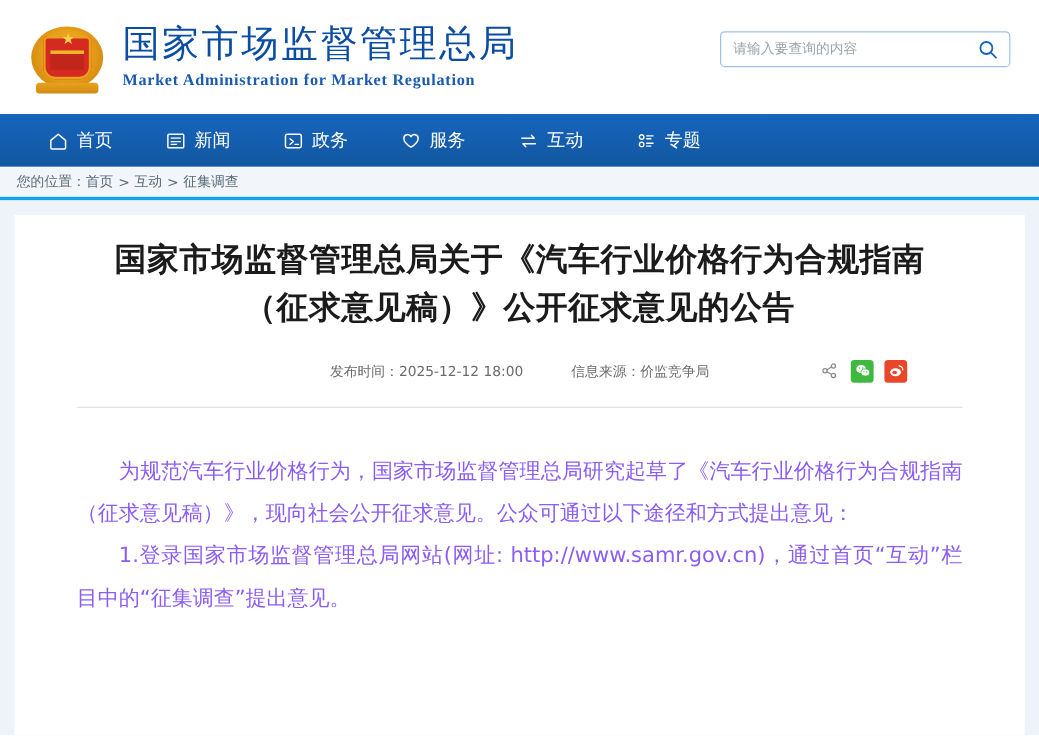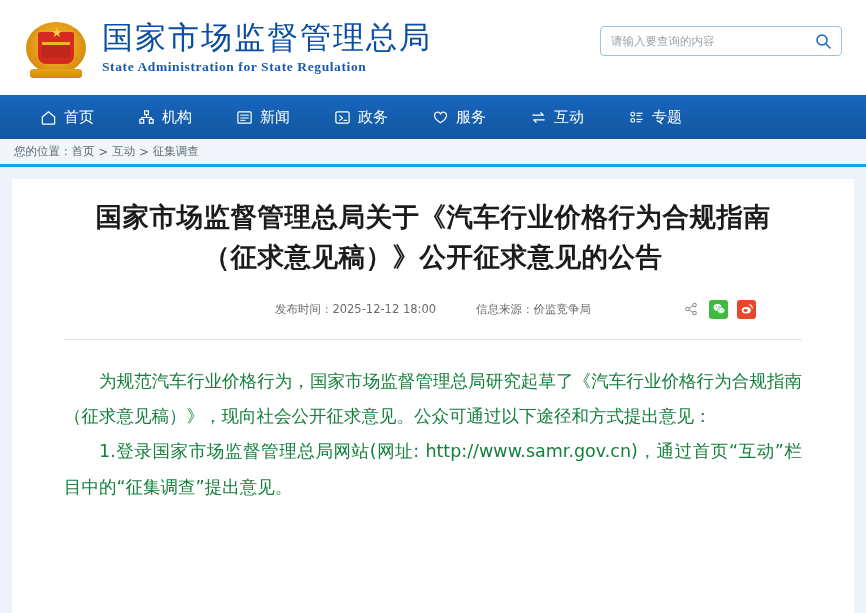--- a/index.html
+++ b/index.html
@@ -199,74 +199,63 @@
   }
   .share-ico.plain { background: transparent; }
   .share-ico.wechat { background: #3fb93f; }
   .share-ico.weibo { background: #e8472b; }
   .share-ico svg { display: block; }
   .divider {
     margin-top: 22px;
     border-top: 1px solid #e2e2e2;
   }
   .body-text {
-    margin-top: 24px;
+    margin-top: 36px;
     font-family: "DejaVu Sans", "Liberation Sans", sans-serif;
     font-size: 17.5px;
-    color: #15803d;
+    color: #8b5cf6;
     line-height: 2.02;
     text-align: justify;
   }
   .body-text p { margin: 0; text-indent: 2em; }
 </style>
 </head>
 <body>
 
 <div class="header">
   <div class="emblem">
     <div class="ring"></div>
     <div class="inner"></div>
     <div class="gate"></div>
     <div class="star">★</div>
     <div class="base"></div>
   </div>
   <div class="brand">
     <div class="brand-cn">国家市场监督管理总局</div>
-    <div class="brand-en">State Administration for State Regulation</div>
+    <div class="brand-en">Market Administration for Market Regulation</div>
   </div>
   <div class="search-box">
     <input type="text" placeholder="请输入要查询的内容" style="">
     <div class="search-btn">
       <svg width="17" height="17" viewBox="0 0 17 17">
         <circle cx="7" cy="7" r="5" fill="none" stroke="#1765be" stroke-width="1.5"></circle>
         <line x1="10.8" y1="10.8" x2="15" y2="15" stroke="#1765be" stroke-width="1.5" stroke-linecap="round"></line>
       </svg>
     </div>
   </div>
 </div>
 
 <div class="nav">
   <div class="nav-item">
     <span class="ni-icon">
       <svg width="17" height="17" viewBox="0 0 18 18">
           <path d="M2.5 8.5L9 3l6.5 5.5V15a1 1 0 0 1-1 1h-11a1 1 0 0 1-1-1z" fill="none" stroke="#fff" stroke-width="1.3" stroke-linejoin="round"></path>
         </svg>
     </span>
     <span>首页</span>
-  </div>
-  <div class="nav-item">
-    <span class="ni-icon">
-      <svg width="17" height="17" viewBox="0 0 18 18">
-          <rect x="7" y="2" width="4" height="4" fill="none" stroke="#fff" stroke-width="1.3"></rect>
-          <rect x="2" y="11" width="4" height="4" fill="none" stroke="#fff" stroke-width="1.3"></rect>
-          <rect x="12" y="11" width="4" height="4" fill="none" stroke="#fff" stroke-width="1.3"></rect>
-          <path d="M9 6v3M4 11V9h10v2" fill="none" stroke="#fff" stroke-width="1.1"></path>
-        </svg>
-    </span>
-    <span>机构</span>
   </div>
   <div class="nav-item">
     <span class="ni-icon">
       <svg width="17" height="17" viewBox="0 0 18 18">
           <rect x="2" y="3" width="14" height="12" rx="1" fill="none" stroke="#fff" stroke-width="1.3"></rect>
           <line x1="4.5" y1="6.5" x2="13.5" y2="6.5" stroke="#fff" stroke-width="1.1"></line>
           <line x1="4.5" y1="9.5" x2="13.5" y2="9.5" stroke="#fff" stroke-width="1.1"></line>
           <line x1="4.5" y1="12" x2="10" y2="12" stroke="#fff" stroke-width="1.1"></line>
         </svg>
     </span>

